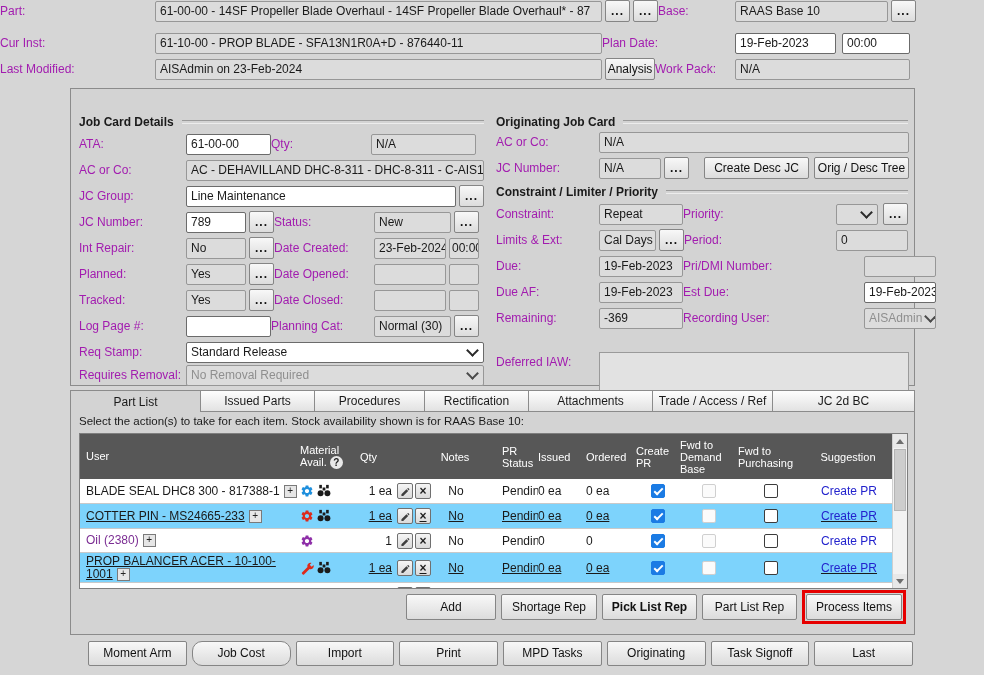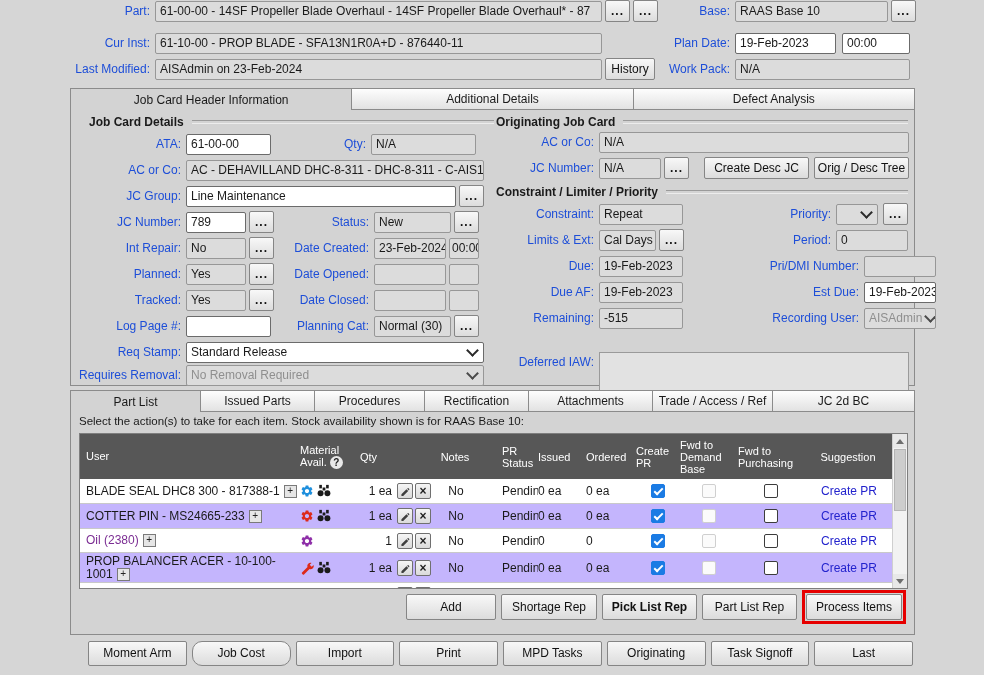--- a/index.html
+++ b/index.html
@@ -1,41 +1,41 @@
 <!DOCTYPE html>
 <html><head>
 <meta charset="utf-8">
 <style>
   html,body{margin:0;padding:0;}
   body{width:984px;height:675px;background:#d6d6d6;font-family:"Liberation Sans",sans-serif;font-size:12px;color:#1a1a1a;position:relative;overflow:hidden;}
   #page{position:absolute;inset:0;}
   .abs{position:absolute;}
   .row{position:absolute;display:flex;align-items:center;height:22px;}
-  .lbl{text-align:right;padding-right:5px;white-space:nowrap;color:#1d4ed8;flex:none;box-sizing:border-box;}
+  .lbl{text-align:left;padding-right:5px;white-space:nowrap;color:#a21caf;flex:none;box-sizing:border-box;}
   .fld{flex:none;box-sizing:border-box;height:21px;line-height:19px;padding:0 4px;background:#dcdcdc;border:1px solid #979797;border-radius:2px;overflow:hidden;white-space:nowrap;}
   .fld.white{background:#ffffff;border-color:#6b6b6b;}
   .fld.dim{color:#8f8f8f;}
   .btn{flex:none;box-sizing:border-box;height:22px;line-height:20px;text-align:center;background:linear-gradient(#f8f8f8,#dcdcdc);border:1px solid #858585;border-radius:2px;font-size:12px;color:#111;cursor:default;overflow:hidden;white-space:nowrap;}
   .dots{width:25px;font-weight:bold;letter-spacing:1px;}
   .sect{position:absolute;display:flex;align-items:center;height:14px;}
   .sect b{white-space:nowrap;font-size:12px;}
   .sect .line{flex:1;height:2px;margin-left:8px;border-top:1px solid #9a9a9a;border-bottom:1px solid #ececec;}
   .panel{position:absolute;background:#d3d3d3;border:1px solid #8b8b8b;box-sizing:border-box;}
   .tabstrip{display:flex;height:21px;width:100%;}
   .tab{flex:1;box-sizing:border-box;display:flex;align-items:center;justify-content:center;border-right:1px solid #8b8b8b;border-bottom:1px solid #8b8b8b;background:linear-gradient(#fdfdfd,#e2e2e2);font-size:12px;white-space:nowrap;overflow:hidden;}
   .tab.active{background:#d3d3d3;border-bottom:none;}
   .sel{display:flex;align-items:center;justify-content:space-between;}
   .chev{width:7px;height:7px;border-right:2px solid #2a2a2a;border-bottom:2px solid #2a2a2a;transform:rotate(45deg);margin:-3px 2px 0 4px;flex:none;}
   .sel.dim .chev{border-color:#4a4a4a;}
   
   #tablebox{position:absolute;left:8px;top:42px;width:829px;height:156px;background:#fff;border:1px solid #7e7e7e;box-sizing:border-box;overflow:hidden;}
   .thead{display:flex;height:45px;background:#575757;color:#fff;font-size:11px;line-height:12px;align-items:center;width:812px;}
   .th{box-sizing:border-box;padding:2px 2px 2px 0;flex:none;}
   .tr{display:flex;align-items:center;width:812px;border-top:1px solid #c9c9c9;background:#fff;}
-  .tr.alt{background:#c4b5fd;}
+  .tr.alt{background:#7dd3fc;text-decoration:underline;}
   .td{box-sizing:border-box;flex:none;overflow:hidden;}
   .c-part{width:220px;padding-left:6px;line-height:13px;}
   .c-avail{width:60px;display:flex;align-items:center;gap:3px;}
   .c-qty{width:74px;display:flex;align-items:center;}
   .c-notes{width:44px;text-align:center;}
   .c-pr{width:60px;padding-left:24px;}
   .c-issued{width:48px;}
   .c-ordered{width:50px;}
   .c-create{width:44px;display:flex;justify-content:center;}
   .c-fwdd{width:58px;display:flex;justify-content:center;}
@@ -89,33 +89,28 @@
     <span class="lbl" style="width:133px;">Plan Date:</span>
     <span class="fld white" style="width:101px;">19-Feb-2023</span>
     <span style="width:6px;"></span>
     <span class="fld white" style="width:68px;">00:00</span>
   </div>
 
   <div class="row" style="left:0;top:58px;width:984px;">
     <span class="lbl" style="width:155px;">Last Modified:</span>
     <span class="fld" style="width:447px;">AISAdmin on 23-Feb-2024</span>
     <span style="width:3px;"></span>
-    <span class="btn" style="width:50px;">History</span>
+    <span class="btn" style="width:50px;">Analysis</span>
     <span class="lbl" style="width:80px;">Work Pack:</span>
     <span class="fld" style="width:175px;">N/A</span>
   </div>
 
   <div class="panel" style="left:70px;top:88px;width:845px;height:298px;">
-    <div class="tabstrip">
-      <div class="tab active">Job Card Header Information</div>
-      <div class="tab">Additional Details</div>
-      <div class="tab" style="border-right:none;">Defect Analysis</div>
-    </div>
-
-    <div class="sect" style="left:18px;top:26px;width:405px;">
+
+    <div class="sect" style="left:8px;top:26px;width:405px;">
       <b>Job Card Details</b>
         <span class="line"></span>
     </div>
 
     <div class="row" style="left:8px;top:44px;width:405px;">
       <span class="lbl" style="width:107px;">ATA:</span>
       <span class="fld white" style="width:85px;">61-00-00</span>
       <span class="lbl" style="width:100px;">Qty:</span>
       <span class="fld" style="width:105px;">N/A</span>
     </div>
@@ -257,21 +252,21 @@
 
     <div class="row" style="left:425px;top:192px;width:418px;">
       <span class="lbl" style="width:103px;">Due AF:</span>
       <span class="fld" style="width:84px;">19-Feb-2023</span>
       <span class="lbl" style="width:181px;">Est Due:</span>
       <span class="fld white" style="width:72px;">19-Feb-2023</span>
     </div>
 
     <div class="row" style="left:425px;top:218px;width:418px;">
       <span class="lbl" style="width:103px;">Remaining:</span>
-      <span class="fld" style="width:84px;">-515</span>
+      <span class="fld" style="width:84px;">-369</span>
       <span class="lbl" style="width:181px;">Recording User:</span>
       <span class="fld dim sel" style="width:72px;">
         <span>AISAdmin</span>
         <span class="chev"></span>
       </span>
     </div>
 
     <div class="row" style="left:425px;top:242px;width:418px;height:48px;align-items:flex-start;margin-top:21px;">
       <span class="lbl" style="width:103px;padding-top:3px;">Deferred IAW:</span>
       <span class="deferred-box" style="width:310px;"></span>

